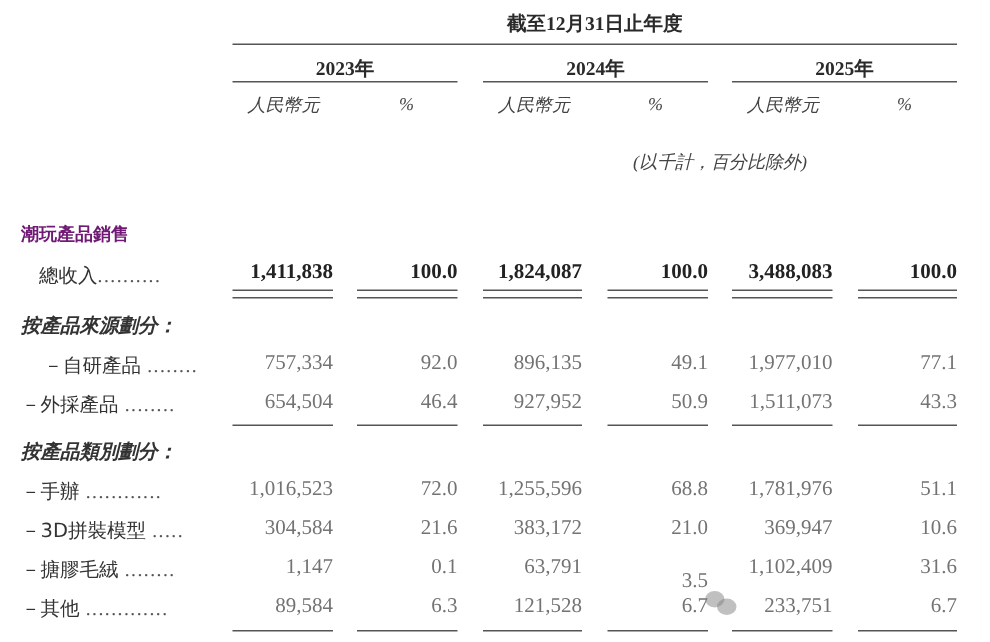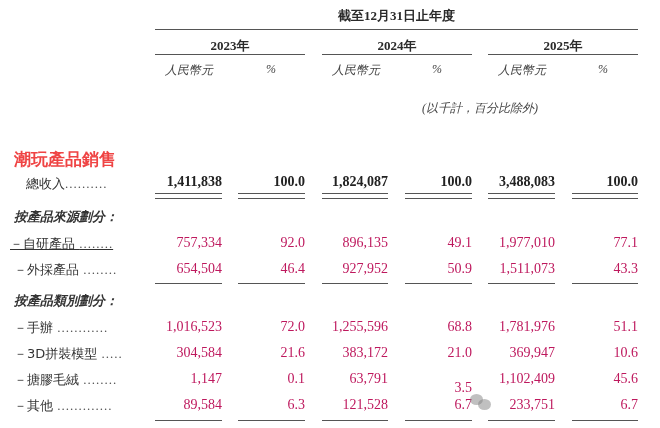--- a/index.html
+++ b/index.html
@@ -6,22 +6,22 @@
   body { width:660px; height:428px; position:relative; overflow:hidden;
          font-family:"Liberation Serif","DejaVu Serif",serif; color:#2a2a2a; }
   .abs { position:absolute; }
   .hline { position:absolute; height:1px; background:#555; }
   .period { font-weight:bold; font-size:13px; text-align:center; }
   .year { font-weight:bold; font-size:13px; text-align:center; }
   .subhdr { font-style:italic; font-size:12px; color:#444; }
   .note { font-style:italic; font-size:12px; color:#444; text-align:center; }
   .lbl { font-family:"DejaVu Sans","Liberation Sans",sans-serif; font-size:13px; color:#333; white-space:nowrap; }
   .sect { font-family:"DejaVu Sans","Liberation Sans",sans-serif; font-size:13px; color:#333; font-style:italic; font-weight:bold; }
-  .title { font-family:"DejaVu Sans","Liberation Sans",sans-serif; font-size:17px; color:#ef4444; font-weight:bold; }
-  .num { position:absolute; text-align:right; font-size:14px; color:#be185d; }
+  .title { font-family:"DejaVu Sans","Liberation Sans",sans-serif; font-size:12px; color:#701a75; font-weight:bold; }
+  .num { position:absolute; text-align:right; font-size:14px; color:#737373; }
   .num.bold { font-weight:bold; color:#222; }
   .dots { letter-spacing:1px; color:#555; font-family:"Liberation Serif",serif; }
   .dbl { position:absolute; height:4px; border-top:1px solid #555; border-bottom:1px solid #555; }
   .watermark { position:absolute; left:470px; top:394px; font-family:"DejaVu Sans",sans-serif; font-size:15px; color:rgba(120,120,120,0.55); white-space:nowrap; display:flex; align-items:center; gap:6px; }
   .wm-icon { width:22px; height:16px; position:relative; }
   .wm-icon span { position:absolute; border-radius:50%; background:rgba(130,130,130,0.5); }
 </style>
 </head>
 <body>
 
@@ -59,21 +59,21 @@
 
 <div class="dbl" style="left:155px; width:67px; top:193px;"></div>
 <div class="dbl" style="left:238px; width:67px; top:193px;"></div>
 <div class="dbl" style="left:322px; width:66px; top:193px;"></div>
 <div class="dbl" style="left:405px; width:67px; top:193px;"></div>
 <div class="dbl" style="left:488px; width:67px; top:193px;"></div>
 <div class="dbl" style="left:572px; width:66px; top:193px;"></div>
 
 <div class="abs sect" style="left:14px; top:208px;">按產品來源劃分：</div>
 
-<div class="abs lbl" style="left:10px; top:235px;text-decoration:underline;">
+<div class="abs lbl" style="left:29px; top:235px;">
   <span>－自研產品</span> <span class="dots">........</span>
 </div>
 <div class="num" style="left:155px; width:67px; top:235px;">757,334</div>
 <div class="num" style="left:238px; width:67px; top:235px;">92.0</div>
 <div class="num" style="left:322px; width:66px; top:235px;">896,135</div>
 <div class="num" style="left:405px; width:67px; top:235px;">49.1</div>
 <div class="num" style="left:488px; width:67px; top:235px;">1,977,010</div>
 <div class="num" style="left:572px; width:66px; top:235px;">77.1</div>
 
 <div class="abs lbl" style="left:14px; top:261px;">
@@ -116,21 +116,21 @@
 <div class="num" style="left:572px; width:66px; top:345px;">10.6</div>
 
 <div class="abs lbl" style="left:14px; top:371px;">
   <span>－搪膠毛絨</span> <span class="dots">........</span>
 </div>
 <div class="num" style="left:155px; width:67px; top:371px;">1,147</div>
 <div class="num" style="left:238px; width:67px; top:371px;">0.1</div>
 <div class="num" style="left:322px; width:66px; top:371px;">63,791</div>
 <div class="num" style="left:405px; width:67px; top:380px;">3.5</div>
 <div class="num" style="left:478px; width:77px; top:371px;">1,102,409</div>
-<div class="num" style="left:572px; width:66px; top:371px;">45.6</div>
+<div class="num" style="left:572px; width:66px; top:371px;">31.6</div>
 
 <div class="abs lbl" style="left:14px; top:397px;">
   <span>－其他</span> <span class="dots">.............</span>
 </div>
 <div class="num" style="left:155px; width:67px; top:397px;">89,584</div>
 <div class="num" style="left:238px; width:67px; top:397px;">6.3</div>
 <div class="num" style="left:322px; width:66px; top:397px;">121,528</div>
 <div class="num" style="left:405px; width:67px; top:397px;">6.7</div>
 <div class="num" style="left:488px; width:67px; top:397px;">233,751</div>
 <div class="num" style="left:572px; width:66px; top:397px;">6.7</div>

